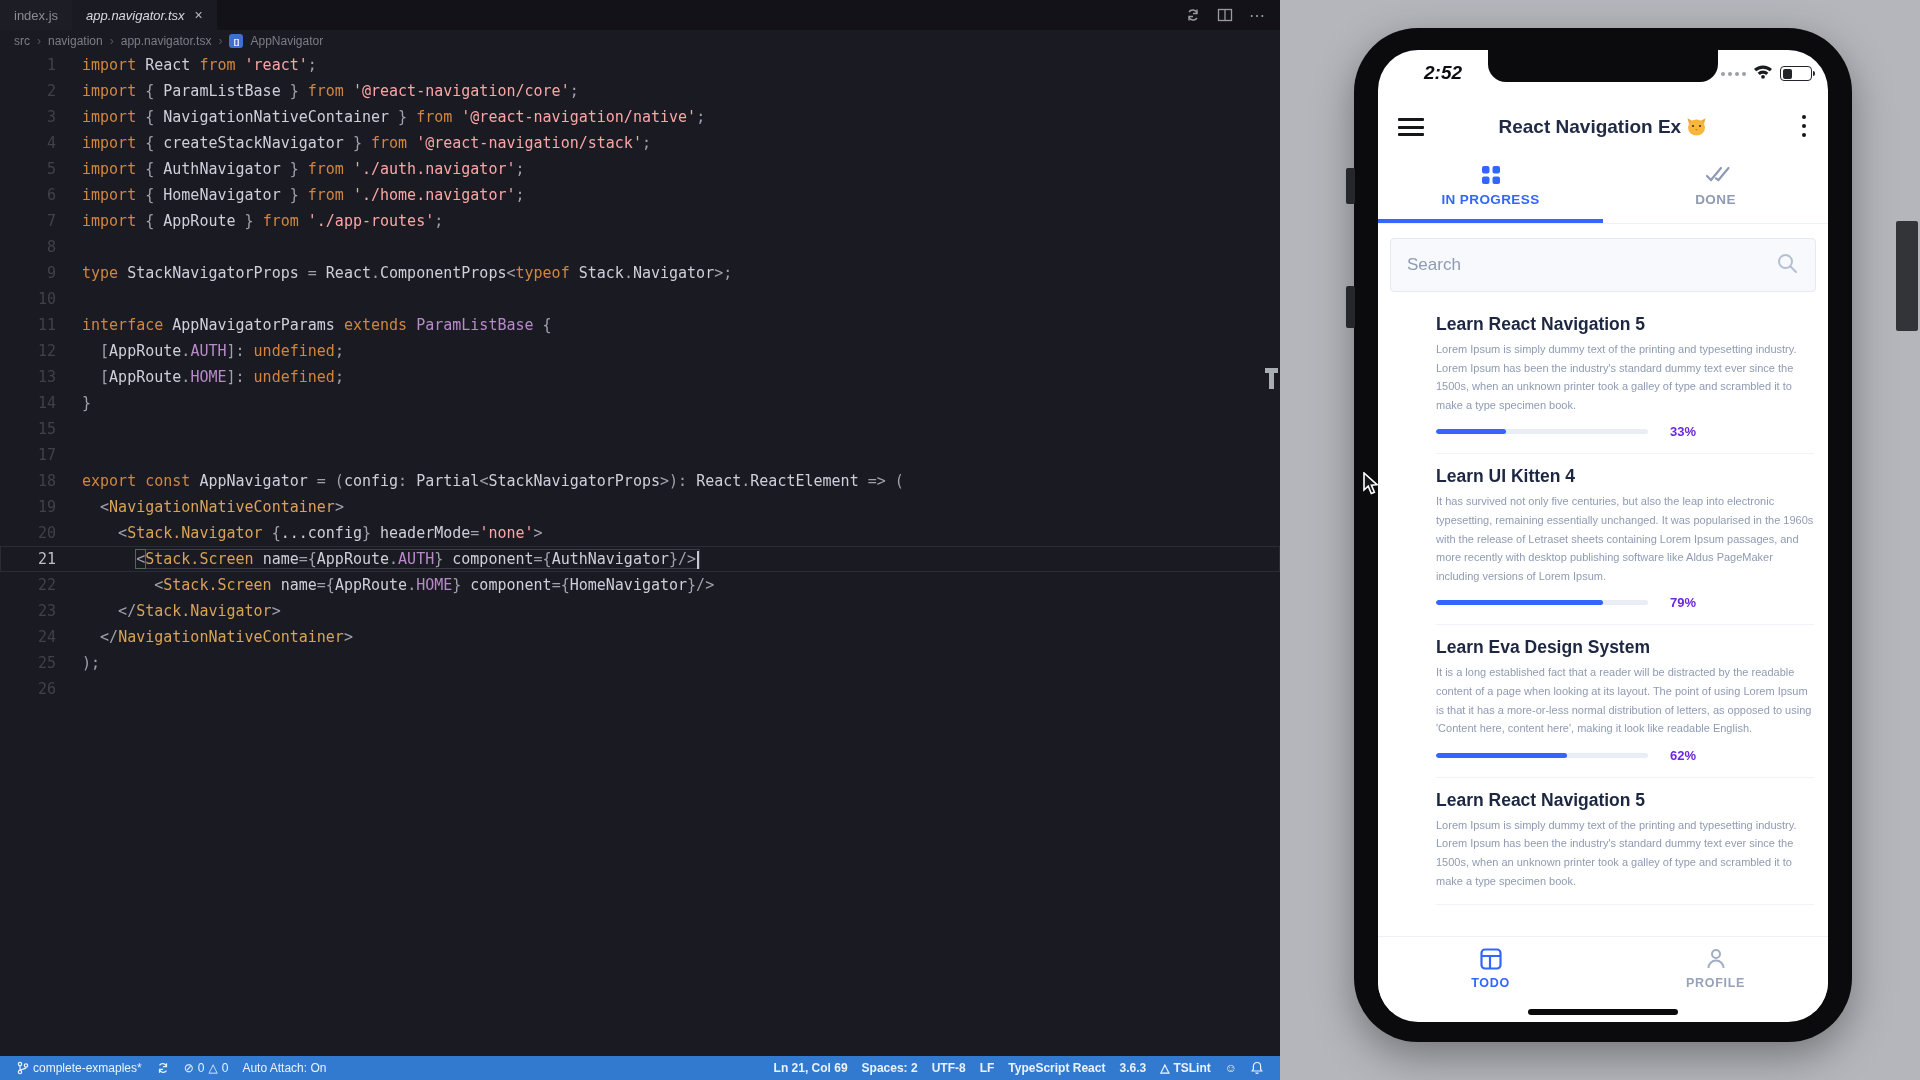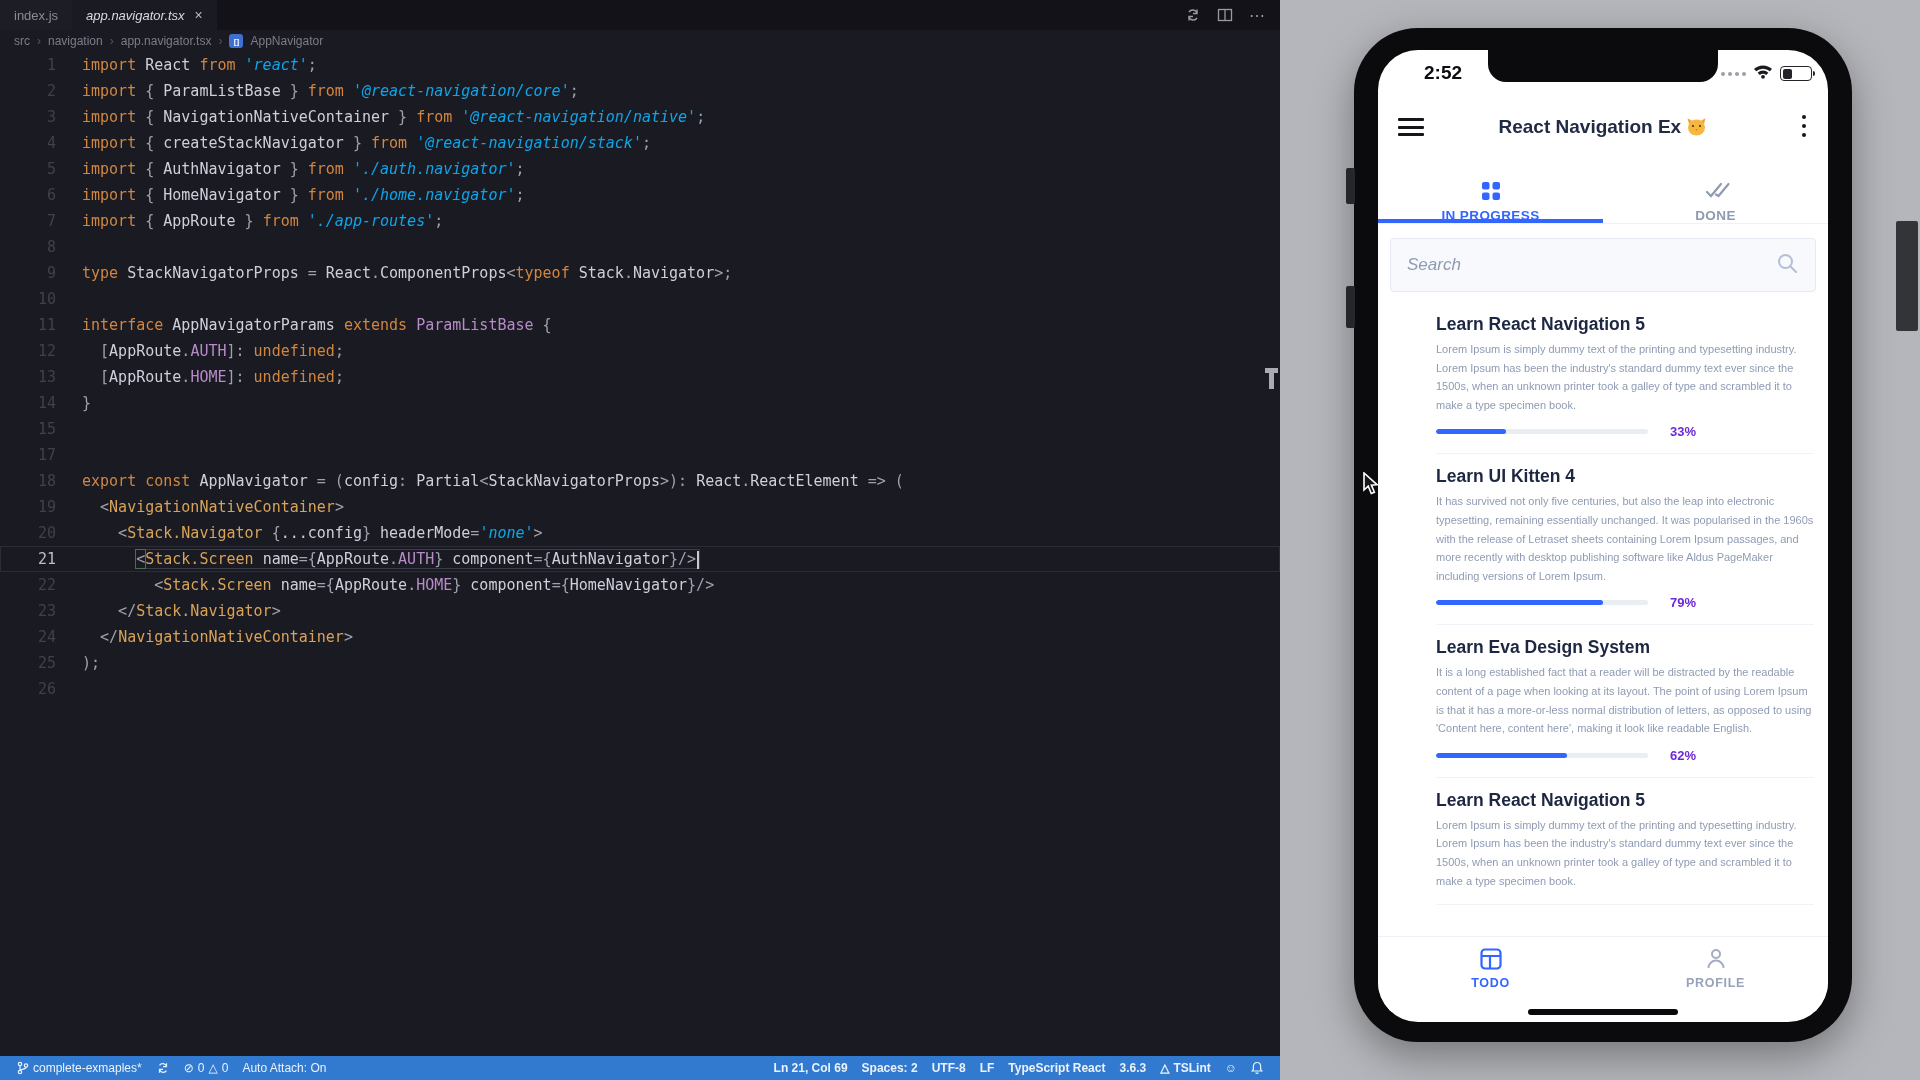--- a/index.html
+++ b/index.html
@@ -21,21 +21,21 @@
   .breadcrumb .sep{color:#565660;}
   .symbol-icon{display:inline-flex;align-items:center;justify-content:center;width:14px;height:14px;border-radius:3px;
                background:#3f6fd1;color:#fff;font-size:8px;font-weight:bold;}
   .code-area{position:absolute;left:0;top:52px;width:100%;height:1004px;
              font-family:"DejaVu Sans Mono",monospace;font-size:15px;}
   .code-line{position:relative;height:26px;line-height:26px;padding-left:82px;white-space:pre;}
   .code-line .ln{position:absolute;left:0;top:0;width:56px;text-align:right;color:#41414c;}
   .code-line.cur .ln{color:#bcbdc7;}
   .code-line.cur{box-shadow:inset 0 0 0 1px #2c2c38;}
   .tk-k{color:#d2863e;} .tk-p{color:#cdd0da;} .tk-pu{color:#9fa2ae;}
-  .tk-s{color:#0ea5e9;font-style:italic;} .tk-t{color:#b78bc8;} .tk-tag{color:#d9a357;}
+  .tk-s{color:#fca5a5;} .tk-t{color:#b78bc8;} .tk-tag{color:#d9a357;}
   .hlbox{box-shadow:0 0 0 1px #3b3c47;}
   .brk{box-shadow:0 0 0 1px #4e6b55;}
   .caret{display:inline-block;width:2px;height:18px;background:#c8c8d2;vertical-align:middle;margin-left:1px;}
   .ruler-mark{position:absolute;left:1265px;top:368px;width:13px;height:21px;}
   .ruler-mark .h{position:absolute;left:0;top:0;width:13px;height:5px;background:#a9adb3;}
   .ruler-mark .v{position:absolute;left:4px;top:0;width:5px;height:21px;background:#a9adb3;}
 
   .statusbar{position:absolute;left:0;bottom:0;width:1280px;height:24px;background:#327ad0;color:#eaf2fb;
              display:flex;align-items:center;font-size:12px;padding:0 10px;}
   .sb-item{display:flex;align-items:center;gap:4px;padding:0 7px;height:100%;}
@@ -48,44 +48,44 @@
 
   
   .phone-frame{position:absolute;left:1354px;top:28px;width:498px;height:1014px;background:#0b0b0d;border-radius:64px;
                box-shadow:0 14px 40px rgba(0,0,0,.35);}
   .side-btn{position:absolute;background:#25272b;border-radius:2px;}
   .vol1{left:1346px;top:168px;width:9px;height:36px;}
   .vol2{left:1346px;top:286px;width:9px;height:42px;}
   .screen{position:absolute;left:1378px;top:50px;width:450px;height:972px;background:#ffffff;border-radius:40px;overflow:hidden;}
   .notch{position:absolute;left:110px;top:0;width:230px;height:32px;background:#0b0b0d;border-radius:0 0 18px 18px;}
   .p-status{position:absolute;left:0;top:8px;width:100%;height:30px;}
-  .p-time{position:absolute;left:46px;top:4px;font-size:19px;font-weight:bold;color:#0c0d10;}
+  .p-time{position:absolute;left:46px;top:4px;font-size:19px;font-weight:bold;color:#0c0d10;font-style:italic;}
   .p-sticons{position:absolute;right:16px;top:6px;display:flex;align-items:center;gap:7px;}
   .sig-dots{display:flex;gap:3px;}
   .sig-dots i{width:4px;height:4px;border-radius:50%;background:#9aa0a8;}
   .battery{position:relative;width:32px;height:15px;border:1.5px solid #23252a;border-radius:4px;}
   .battery .lvl{position:absolute;left:1.5px;top:1.5px;bottom:1.5px;width:9px;background:#23252a;border-radius:2px;}
   .battery:after{content:"";position:absolute;right:-4px;top:4px;width:2.5px;height:5px;background:#23252a;border-radius:0 2px 2px 0;}
 
   .p-header{position:absolute;left:0;top:58px;width:100%;height:44px;}
   .hamburger{position:absolute;left:20px;top:10px;width:26px;height:20px;}
   .hamburger i{display:block;height:3px;background:#14161a;border-radius:1px;margin-bottom:4.5px;}
   .p-title{position:absolute;left:0;right:0;top:8px;text-align:center;font-size:19px;font-weight:bold;color:#222b45;}
   .kebab{position:absolute;right:22px;top:7px;}
   .kebab i{display:block;width:4px;height:4px;border-radius:50%;background:#14161a;margin-bottom:5px;}
 
   .p-tabs{position:absolute;left:0;top:102px;width:100%;height:72px;border-bottom:1px solid #eef1f6;}
-  .p-tab{position:absolute;top:16px;width:50%;height:100%;text-align:center;}
+  .p-tab{position:absolute;top:0;width:50%;height:100%;text-align:center;}
   .p-tab .ticon{margin:12px auto 6px;width:22px;height:22px;}
   .p-tab .tlabel{font-size:13.5px;font-weight:bold;letter-spacing:.4px;color:#8f9bb3;}
   .p-tab.active .tlabel{color:#3366ff;}
   .tab-indicator{position:absolute;left:0;bottom:0;width:50%;height:4px;background:#3366ff;}
 
   .p-search{position:absolute;left:12px;top:188px;width:426px;height:54px;background:#f7f9fc;border:1px solid #e4e9f2;
-            border-radius:4px;display:flex;align-items:center;padding:6px 16px;font-style:italic;}
+            border-radius:4px;display:flex;align-items:center;padding:6px 16px;}
   .p-search .ph{font-size:17px;color:#8f9bb3;flex:1;}
 
   .todo-list{position:absolute;left:14px;top:252px;width:422px;height:634px;overflow:hidden;}
   .todo-item{padding:12px 0 14px;border-bottom:1px solid #f0f3f8;margin-left:44px;}
   .t-title{font-size:17.5px;font-weight:bold;color:#1d2742;margin-bottom:5px;}
   .t-desc{font-size:11px;line-height:18.6px;color:#8f9bb3;}
   .t-prog{display:flex;align-items:center;margin-top:10px;}
   .t-track{width:212px;height:5px;border-radius:3px;background:#e9edf4;overflow:hidden;}
   .t-fill{height:100%;background:#3366ff;border-radius:3px;}
   .t-pct{margin-left:22px;font-size:13px;font-weight:bold;color:#6d28d9;}

